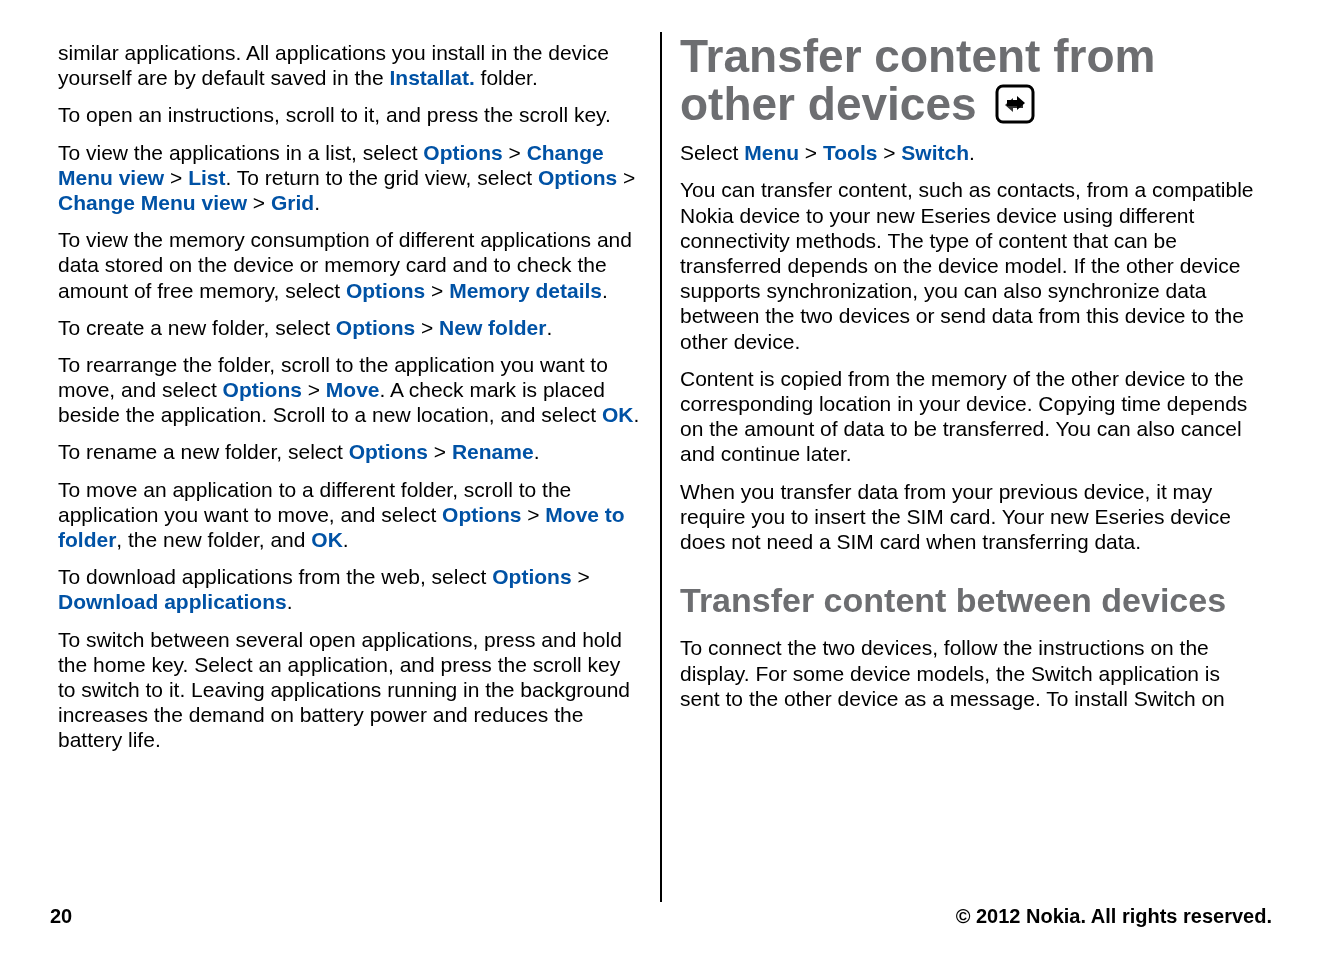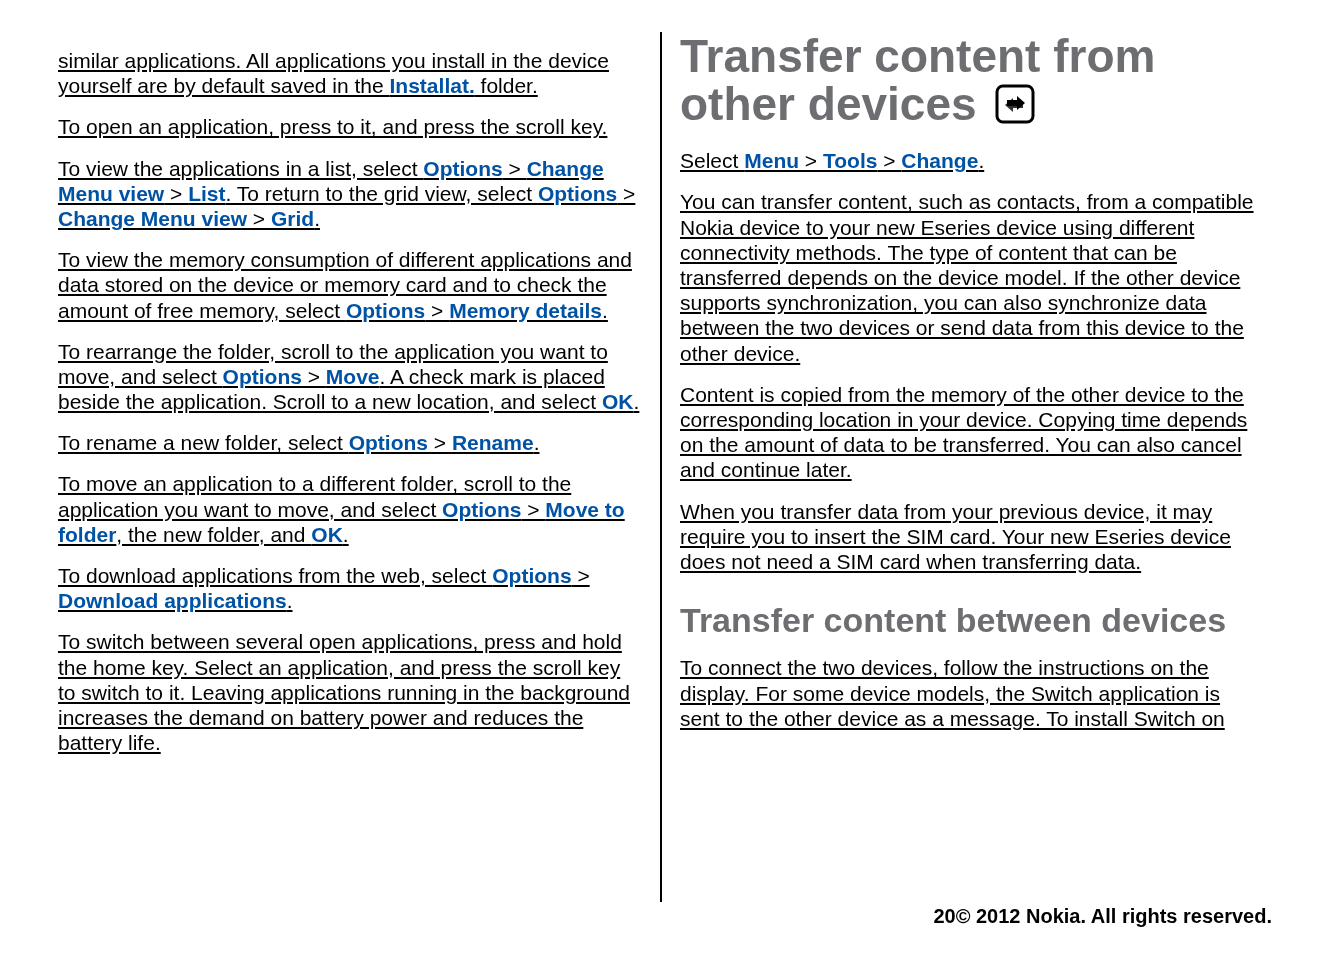--- a/index.html
+++ b/index.html
@@ -26,77 +26,79 @@
     line-height: 1.2;
   }
   .col-left {
     border-right: 2px solid #000;
     padding-right: 18px;
   }
   .col-right {
     padding-left: 18px;
   }
   p {
-    margin: 16px 0 12px 0;
-    text-decoration: underline;
+    margin: 8px 0 12px 0;
   }
   .bold-blue {
     color: #0052a5;
     font-weight: bold;
   }
   h1.section-title {
     font-size: 46px;
     font-weight: bold;
     color: #6d6e71;
     margin: 0 0 8px 0;
     line-height: 1.05;
   }
   h2.subsection-title {
     font-size: 34px;
     font-weight: bold;
     color: #6d6e71;
-    margin: 28px 0 8px 0;
+    margin: 28px 0 16px 0;
     line-height: 1.1;
   }
   .icon-switch {
     display: inline-block;
     vertical-align: middle;
     margin-left: 6px;
   }
   .footer {
     position: absolute;
     bottom: 26px;
     left: 50px;
     right: 50px;
     display: flex;
-    justify-content: flex-end;
+    justify-content: space-between;
     font-size: 20px;
     font-weight: bold;
   }
 </style>
 </head>
 <body>
 
 <div class="page">
   <div class="col col-left">
 
     <p>
       <span>similar applications. All applications you install in the device yourself are by default saved in the </span><span class="bold-blue">Installat.</span><span> folder.</span>
     </p>
 
-    <p>To open an application, press to it, and press the scroll key.</p>
+    <p>To open an instructions, scroll to it, and press the scroll key.</p>
 
     <p>
       <span>To view the applications in a list, select </span><span class="bold-blue">Options</span><span> &gt; </span><span class="bold-blue">Change Menu view</span><span> &gt; </span><span class="bold-blue">List</span><span>. To return to the grid view, select </span><span class="bold-blue">Options</span><span> &gt; </span><span class="bold-blue">Change Menu view</span><span> &gt; </span><span class="bold-blue">Grid</span><span>.</span>
     </p>
 
     <p>
       <span>To view the memory consumption of different applications and data stored on the device or memory card and to check the amount of free memory, select </span><span class="bold-blue">Options</span><span> &gt; </span><span class="bold-blue">Memory details</span><span>.</span>
     </p>
 
+    <p>
+      <span>To create a new folder, select </span><span class="bold-blue">Options</span><span> &gt; </span><span class="bold-blue">New folder</span><span>.</span>
+    </p>
 
     <p>
       <span>To rearrange the folder, scroll to the application you want to move, and select </span><span class="bold-blue">Options</span><span> &gt; </span><span class="bold-blue">Move</span><span>. A check mark is placed beside the application. Scroll to a new location, and select </span><span class="bold-blue">OK</span><span>.</span>
     </p>
 
     <p>
       <span>To rename a new folder, select </span><span class="bold-blue">Options</span><span> &gt; </span><span class="bold-blue">Rename</span><span>.</span>
     </p>
 
     <p>
@@ -116,21 +118,21 @@
       <span class="icon-switch">
         <svg width="40" height="40" viewBox="0 0 40 40">
           <rect x="2" y="2" width="36" height="36" rx="6" ry="6" fill="none" stroke="#000" stroke-width="3"></rect>
           <path d="M12 16 L22 16 L22 12 L30 19 L22 26 L22 22 L12 22 Z" fill="#000"></path>
           <path d="M28 24 L18 24 L18 20 L10 27 L18 34 L18 30 L28 30 Z" fill="#000" opacity="0.8" transform="translate(0,-6)"></path>
         </svg>
       </span>
     </h1>
 
     <p>
-      <span>Select </span><span class="bold-blue">Menu</span><span> &gt; </span><span class="bold-blue">Tools</span><span> &gt; </span><span class="bold-blue">Change</span><span>.</span>
+      <span>Select </span><span class="bold-blue">Menu</span><span> &gt; </span><span class="bold-blue">Tools</span><span> &gt; </span><span class="bold-blue">Switch</span><span>.</span>
     </p>
 
     <p>You can transfer content, such as contacts, from a compatible Nokia device to your new Eseries device using different connectivity methods. The type of content that can be transferred depends on the device model. If the other device supports synchronization, you can also synchronize data between the two devices or send data from this device to the other device.</p>
     <p>Content is copied from the memory of the other device to the corresponding location in your device. Copying time depends on the amount of data to be transferred. You can also cancel and continue later.</p>
     <p>When you transfer data from your previous device, it may require you to insert the SIM card. Your new Eseries device does not need a SIM card when transferring data.</p>
 
     <h2 class="subsection-title">Transfer content between devices</h2>
 
     <p>To connect the two devices, follow the instructions on the display. For some device models, the Switch application is sent to the other device as a message. To install Switch on</p>
   </div>

